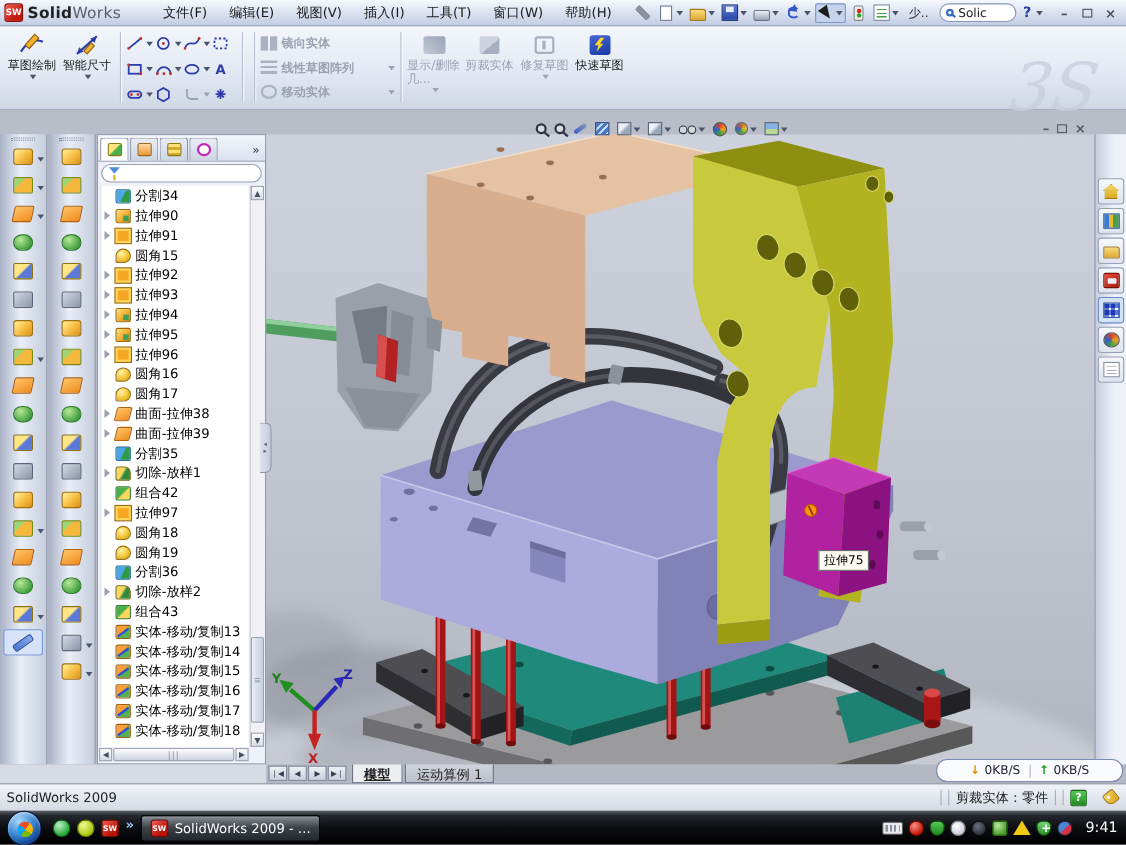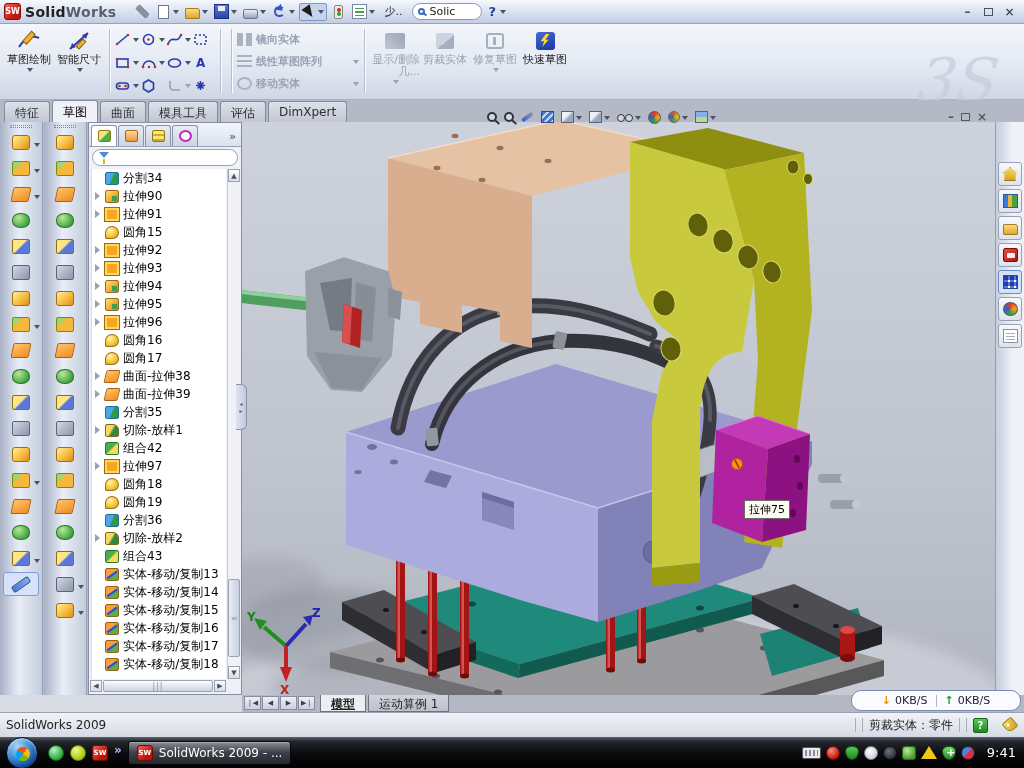--- a/index.html
+++ b/index.html
@@ -10,21 +10,21 @@
 
   
   .titlebar{position:absolute;left:0;top:0;width:1024px;height:24px;
     background:linear-gradient(#f6f9fd,#dde4f2 45%,#c3cde2);border-bottom:1px solid #98a2ba;
     display:flex;align-items:center;font-size:12px;color:#1a1a1a;}
   .logo{display:flex;align-items:center;gap:4px;padding:0 8px 0 4px;}
   .logo-cube{width:17px;height:17px;background:linear-gradient(135deg,#f66052,#c01810 70%);
     border-radius:3px;color:#fff;font-size:8px;font-weight:bold;display:flex;align-items:center;justify-content:center;border:1px solid #8a0e06;}
   .logo-text{font-size:14px;letter-spacing:.3px;}
   .logo-text b{color:#222;font-weight:bold;}
-  .logo-text span{color:#5a5f6a;font-weight:bold;}
+  .logo-text span{color:#5a5f6a;font-weight:normal;}
   .menus{display:flex;margin-left:20px;}
   .menu{padding:4px 10px;}
   .tb-tools{display:flex;align-items:center;margin-left:8px;}
   .tb-btn{display:flex;align-items:center;padding:1px 2px;margin:0 1px;border-radius:2px;}
   .tb-btn.pressed{background:#c6d3ec;border:1px solid #7c96c8;}
   .tb-txt{font-size:11px;color:#333;padding:0 3px;}
   .crt{width:0;height:0;border:3px solid transparent;border-top:4px solid #49536b;margin:4px 0 0 2px;}
   .tb-ico{width:15px;height:15px;position:relative;display:inline-block;}
   .pin-icon{background:linear-gradient(45deg,transparent 34%,#8a92a2 34% 64%,transparent 64%);border-radius:50%;}
   .new-document-icon{width:11px;height:14px;background:#fff;border:1px solid #6d7a96;margin:0 2px;}
@@ -48,21 +48,21 @@
   .help-q{color:#24409c;font-weight:bold;font-size:13px;padding:0 2px;}
   .win-ctrls{margin-left:auto;display:flex;align-items:center;gap:4px;padding-right:6px;}
   .wbtn{width:17px;height:15px;display:flex;align-items:center;justify-content:center;color:#4a505c;font-size:12px;font-weight:bold;}
   .wbox{width:9px;height:8px;border:1.5px solid #4a505c;}
 
   
   .ribbon{position:absolute;left:0;top:24px;width:1024px;height:76px;
     background:linear-gradient(#f3f6fb,#e3e9f3 55%,#cfd7e6);border-bottom:1px solid #a8b0c2;display:flex;align-items:flex-start;padding:2px 0 0 4px;}
   .rb-big{width:50px;display:flex;flex-direction:column;align-items:center;padding-top:3px;}
   .rb-ic{height:24px;display:flex;align-items:center;justify-content:center;margin-bottom:1px;}
-  .rb-lbl{font-size:11px;line-height:12px;text-align:right;color:#1c1c1c;max-height:24px;overflow:hidden;}
+  .rb-lbl{font-size:11px;line-height:12px;text-align:left;color:#1c1c1c;max-height:24px;overflow:hidden;}
   .rb-big.disabled .rb-lbl{color:#9ba2b2;}
   .rb-big .crt{margin-top:2px;}
   .vsep{width:1px;height:64px;background:#b6becf;box-shadow:1px 0 0 #fbfcfe;margin:3px 5px 0 5px;}
   .sk-grid{display:grid;grid-template-columns:26px 26px 26px 22px;grid-auto-rows:23px;margin-top:2px;}
   .sk-cell{display:flex;align-items:center;}
   .rb-rows{display:flex;flex-direction:column;margin-top:2px;}
   .rb-row{display:flex;align-items:center;height:22px;width:122px;}
   .rb-row .rico{width:15px;height:13px;margin-right:4px;flex:none;}
   .rb-row span.rlbl{font-size:11px;color:#9ba2b2;white-space:nowrap;font-weight:bold;}
   .rb-row .crt{margin-left:auto;border-top-color:#9ba2b2;}
@@ -237,20 +237,29 @@
 </head>
 <body>
 
 <div id="app">
 
   <div class="titlebar">
     <div class="logo">
       <div class="logo-cube">SW</div>
       <div class="logo-text"><b>Solid</b><span>Works</span></div>
     </div>
+    <div class="menus" id="menus">
+        <div class="menu">文件(F)</div>
+        <div class="menu">编辑(E)</div>
+        <div class="menu">视图(V)</div>
+        <div class="menu">插入(I)</div>
+        <div class="menu">工具(T)</div>
+        <div class="menu">窗口(W)</div>
+        <div class="menu">帮助(H)</div>
+      </div>
     <div class="tb-tools" id="tbtools">
         <div class="tb-btn">
           <span class="tb-ico pin-icon"></span>
         </div>
         <div class="tb-btn">
           <span class="tb-ico new-document-icon"></span>
           <span class="crt"></span>
         </div>
         <div class="tb-btn">
           <span class="tb-ico open-icon"></span>
@@ -446,28 +455,20 @@
         <div class="rb-big">
           <div class="rb-ic">
             <span class="ic-rapid"></span>
           </div>
           <div class="rb-lbl">快速草图</div>
         </div>
       </div>
     <div class="wm">3S</div>
   </div>
 
-  <div class="tabbar" id="tabbar">
-      <div class="ctab">特征</div>
-      <div class="ctab active">草图</div>
-      <div class="ctab">曲面</div>
-      <div class="ctab">模具工具</div>
-      <div class="ctab">评估</div>
-      <div class="ctab">DimXpert</div>
-    </div>
 
   <div class="lcol" id="lcol1" style="left:0">
       <div class="lgrip"></div>
       <div class="fico">
         <span class="fi fi-a"></span>
         <span class="crt"></span>
       </div>
       <div class="fico">
         <span class="fi fi-b"></span>
         <span class="crt"></span>

